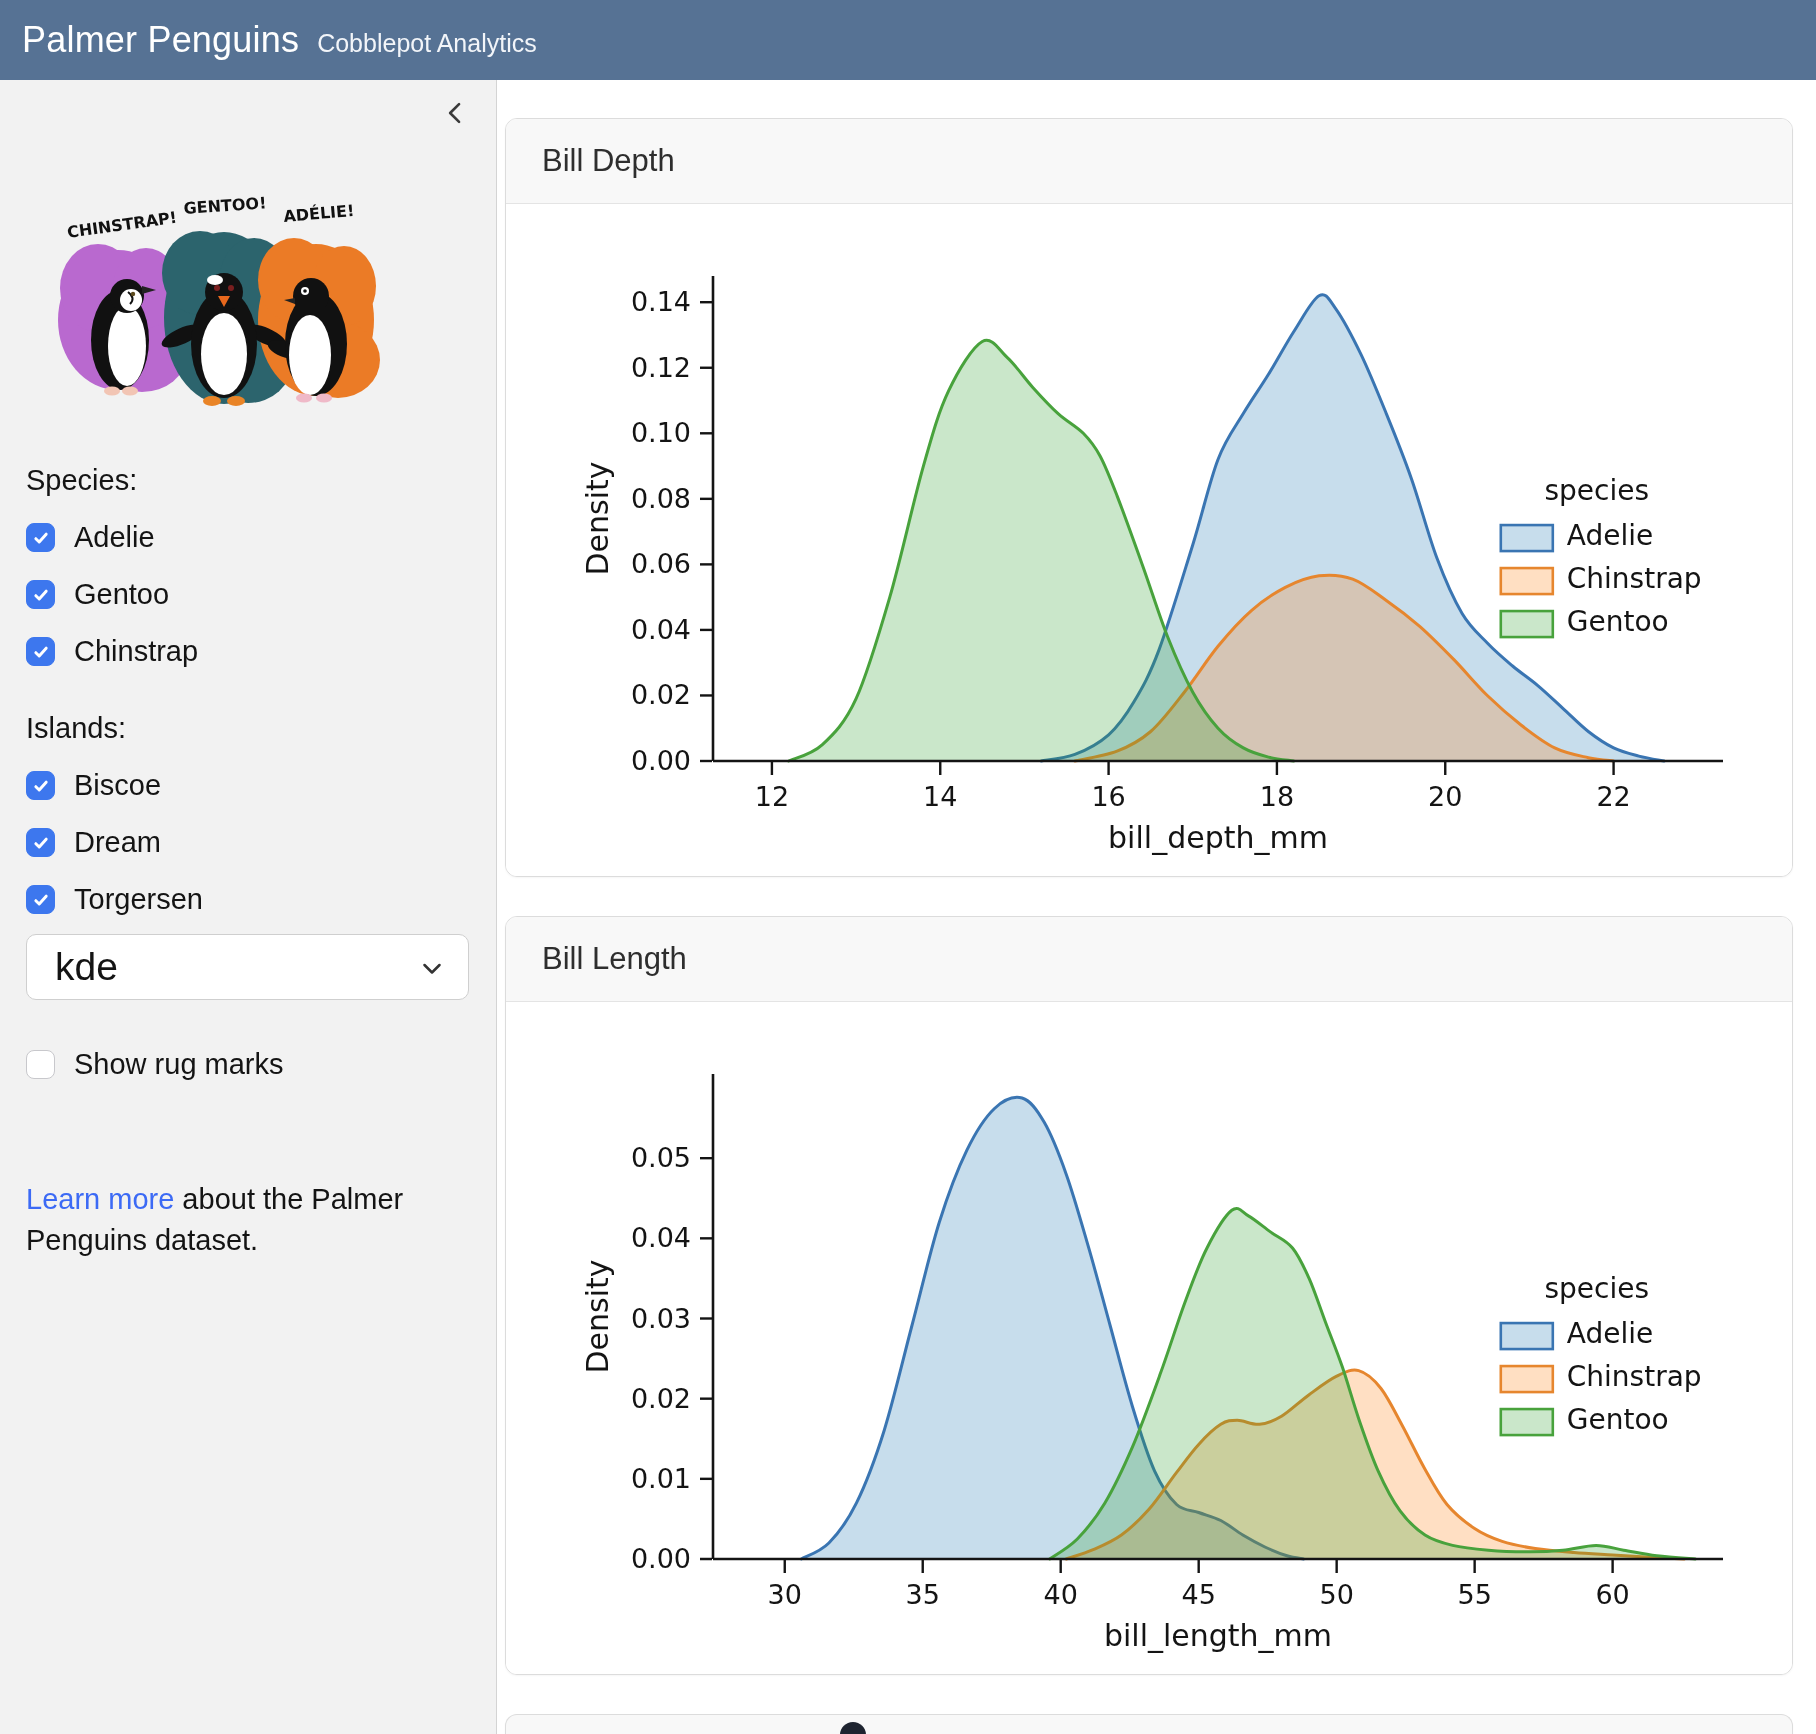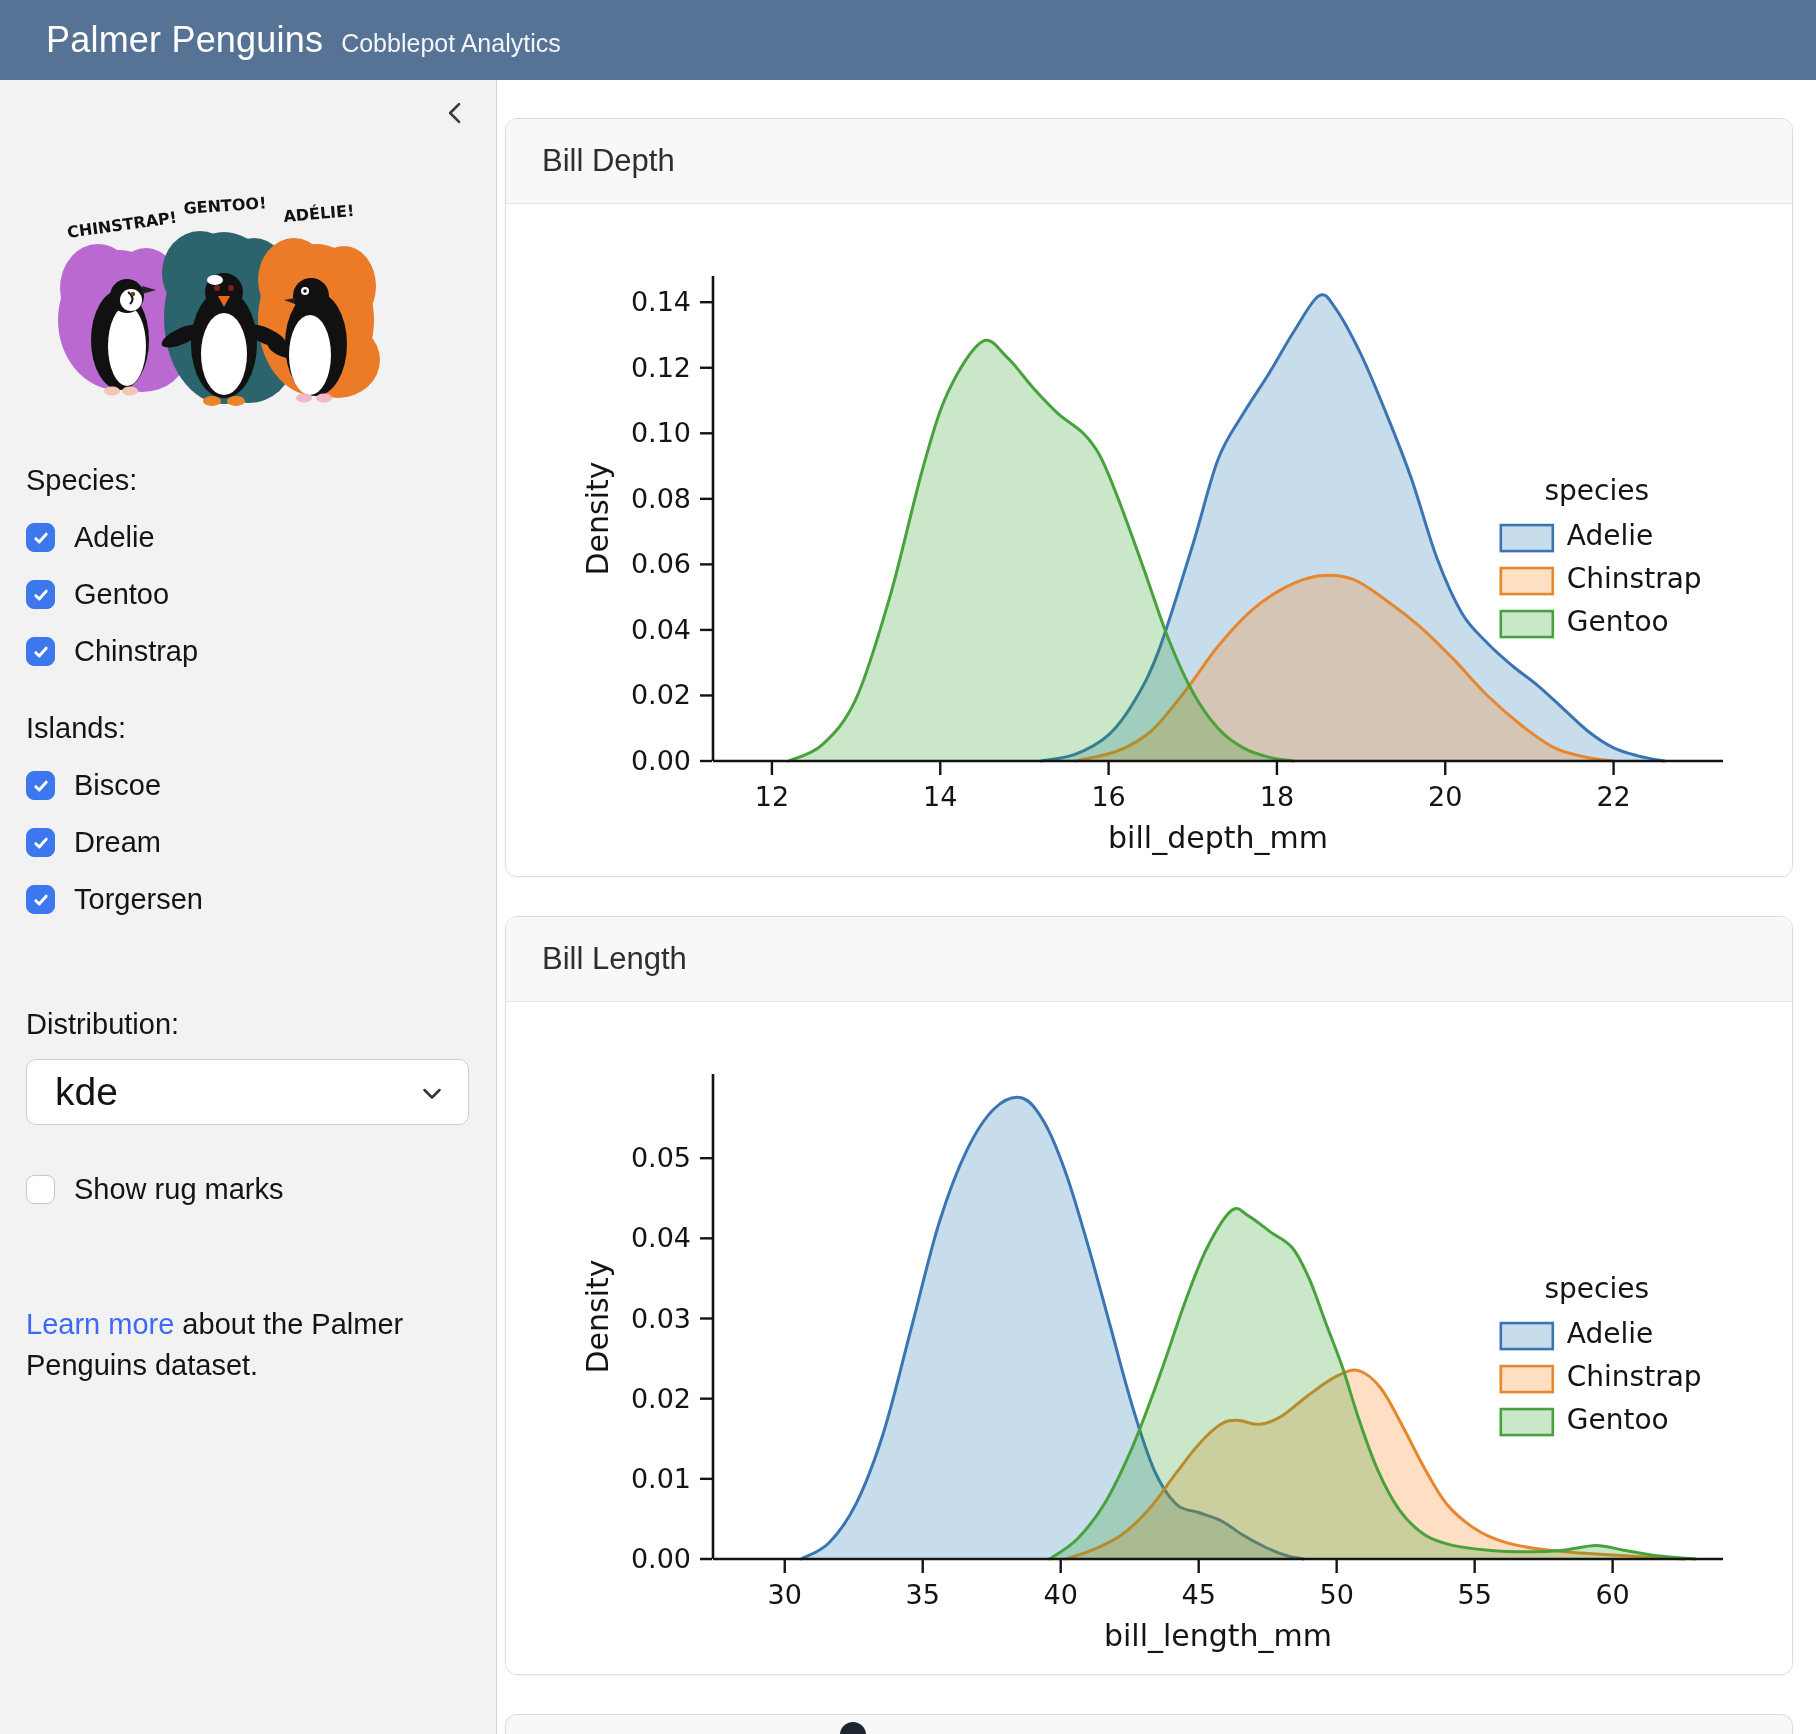--- a/index.html
+++ b/index.html
@@ -1,21 +1,21 @@
 <!DOCTYPE html>
 <html><head>
 <meta charset="utf-8">
 <style>
   * { margin:0; padding:0; box-sizing:border-box; }
   html,body { width:1816px; height:1734px; background:#fff; font-family:"Liberation Sans",sans-serif; overflow:hidden; }
   .app { position:relative; width:1816px; height:1734px; }
 
   
   .app-header { position:absolute; left:0; top:0; width:1816px; height:80px; background:#567294;
-    display:flex; align-items:center; padding-left:46px; color:#fff; }
+    display:flex; align-items:center; padding-left:22px; color:#fff; }
   .app-title { font-size:36px; font-weight:500; letter-spacing:.2px; }
   .app-subtitle { font-size:25px; margin-left:18px; color:#f2f5f9; margin-top:6px; }
 
   
   .sidebar { position:absolute; left:0; top:80px; width:497px; height:1654px; background:#f2f2f2;
     border-right:1px solid #d4d4d4; padding:20px 26px 0 26px; color:#141414; }
   .collapse-row { display:flex; justify-content:flex-end; height:34px; }
   .collapse-btn { width:30px; height:30px; cursor:pointer; display:flex; align-items:center; justify-content:center; }
   .artwork { margin:34px 0 0 6px; }
   .art-label { font-family:"DejaVu Sans",sans-serif; font-size:16px; font-weight:bold; fill:#111; }
@@ -183,21 +183,20 @@
     </label>
     <label class="check-row">
       <span class="cb checked">
           <svg width="18" height="18" viewBox="0 0 16 16">
             <path d="M3.4 8.6 L6.4 11.6 L12.6 4.6" stroke="#fff" stroke-width="2.6" fill="none" stroke-linecap="round" stroke-linejoin="round"></path>
           </svg>
         </span>
       <span class="cb-label">Torgersen</span>
     </label>
 
-    <div class="side-heading" style="margin-top:92px">Distribution:</div>
     <div class="select">
       <span class="sel-value">kde</span>
       <span>
         <svg width="24" height="24" viewBox="0 0 16 16">
             <path d="M3 6 L8 11 L13 6" stroke="#333" stroke-width="1.7" fill="none" stroke-linecap="round" stroke-linejoin="round"></path>
           </svg>
       </span>
     </div>
 
     <label class="check-row rug-row">

